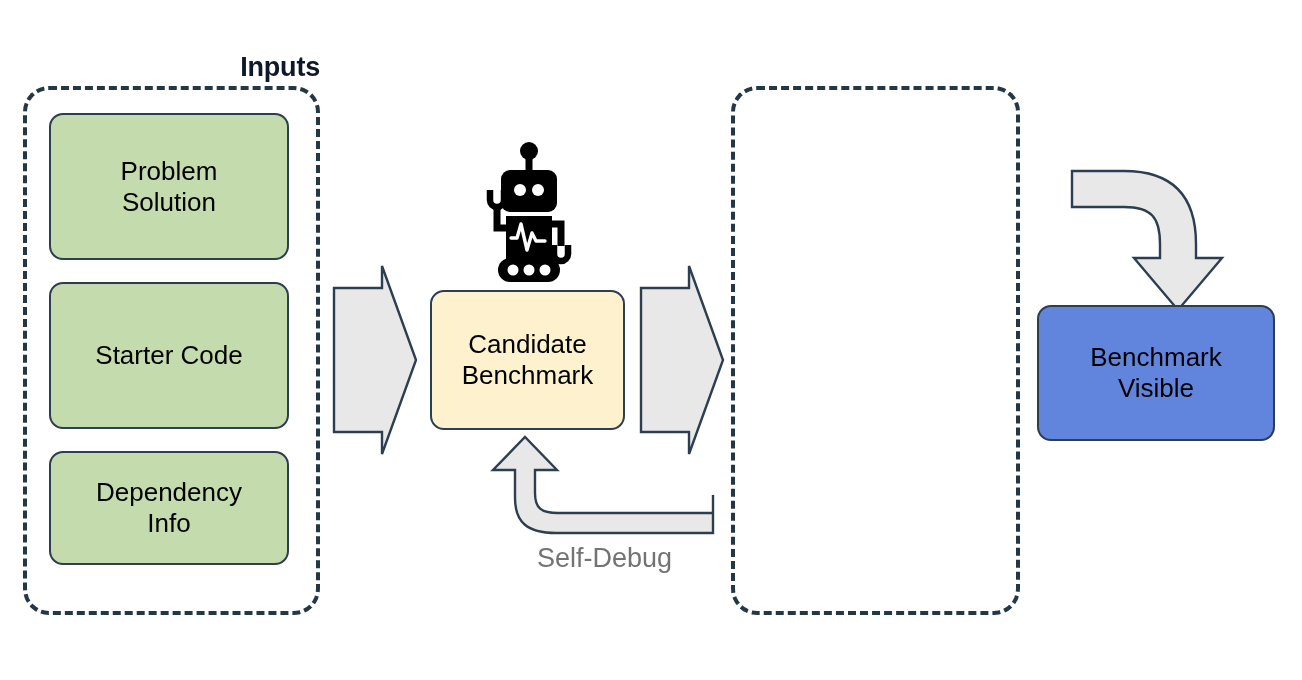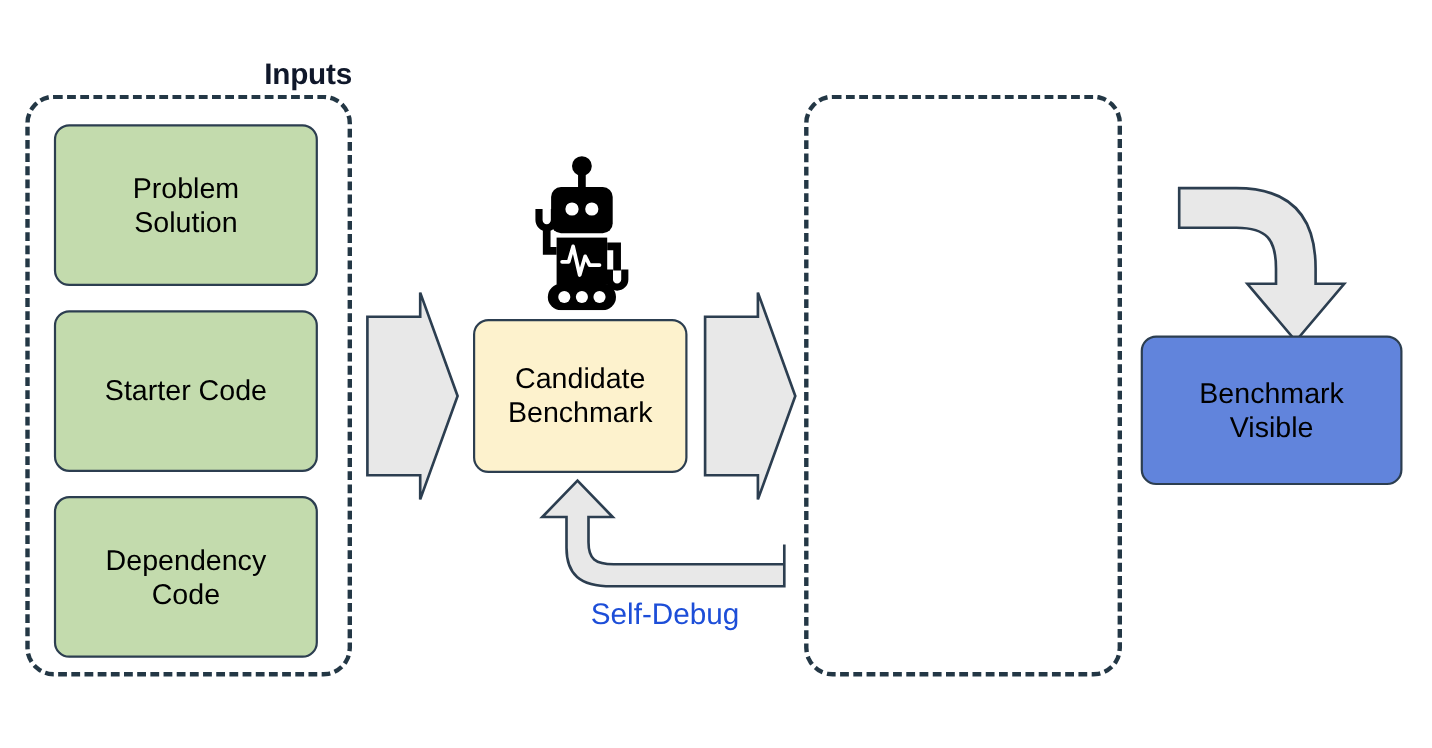--- a/index.html
+++ b/index.html
@@ -68,21 +68,21 @@
   .robot-icon {
     position: absolute;
     left: 484px;
     top: 140px;
     width: 92px;
     height: 142px;
   }
   .edge-label {
     position: absolute;
     font-size: 27px;
-    color: #1d4ed8;
+    color: #737373;
     white-space: nowrap;
   }
 </style>
 </head>
 <body>
 
 <div id="canvas">
 
   <svg class="svg-layer" viewBox="0 0 1302 680">
 
@@ -109,23 +109,23 @@
 
   <div class="node node-green" style="left:49px; top:113px; width:240px; height:147px; flex-direction:column;">
     <span>Problem</span>
     <span>Solution</span>
   </div>
 
   <div class="node node-green" style="left:49px; top:282px; width:240px; height:147px;">
     <span>Starter Code</span>
   </div>
 
-  <div class="node node-green" style="left:49px; top:451px; width:240px; height:147px; flex-direction:column;">
+  <div class="node node-green" style="left:49px; top:451px; width:240px; height:114px; flex-direction:column;">
     <span>Dependency</span>
-    <span>Code</span>
+    <span>Info</span>
   </div>
 
   <div class="robot-icon">
     <svg viewBox="0 0 92 142" width="92" height="142" aria-hidden="true">
       <g fill="#000000">
 
         <circle cx="45" cy="11" r="9"></circle>
         <rect x="41.5" y="14" width="7" height="16"></rect>
 
         <path d="M26 30 h38 a9 9 0 0 1 9 9 v24 a9 9 0 0 1 -9 9 h-38 a9 9 0 0 1 -9 -9 v-24 a9 9 0 0 1 9 -9 z"></path>

